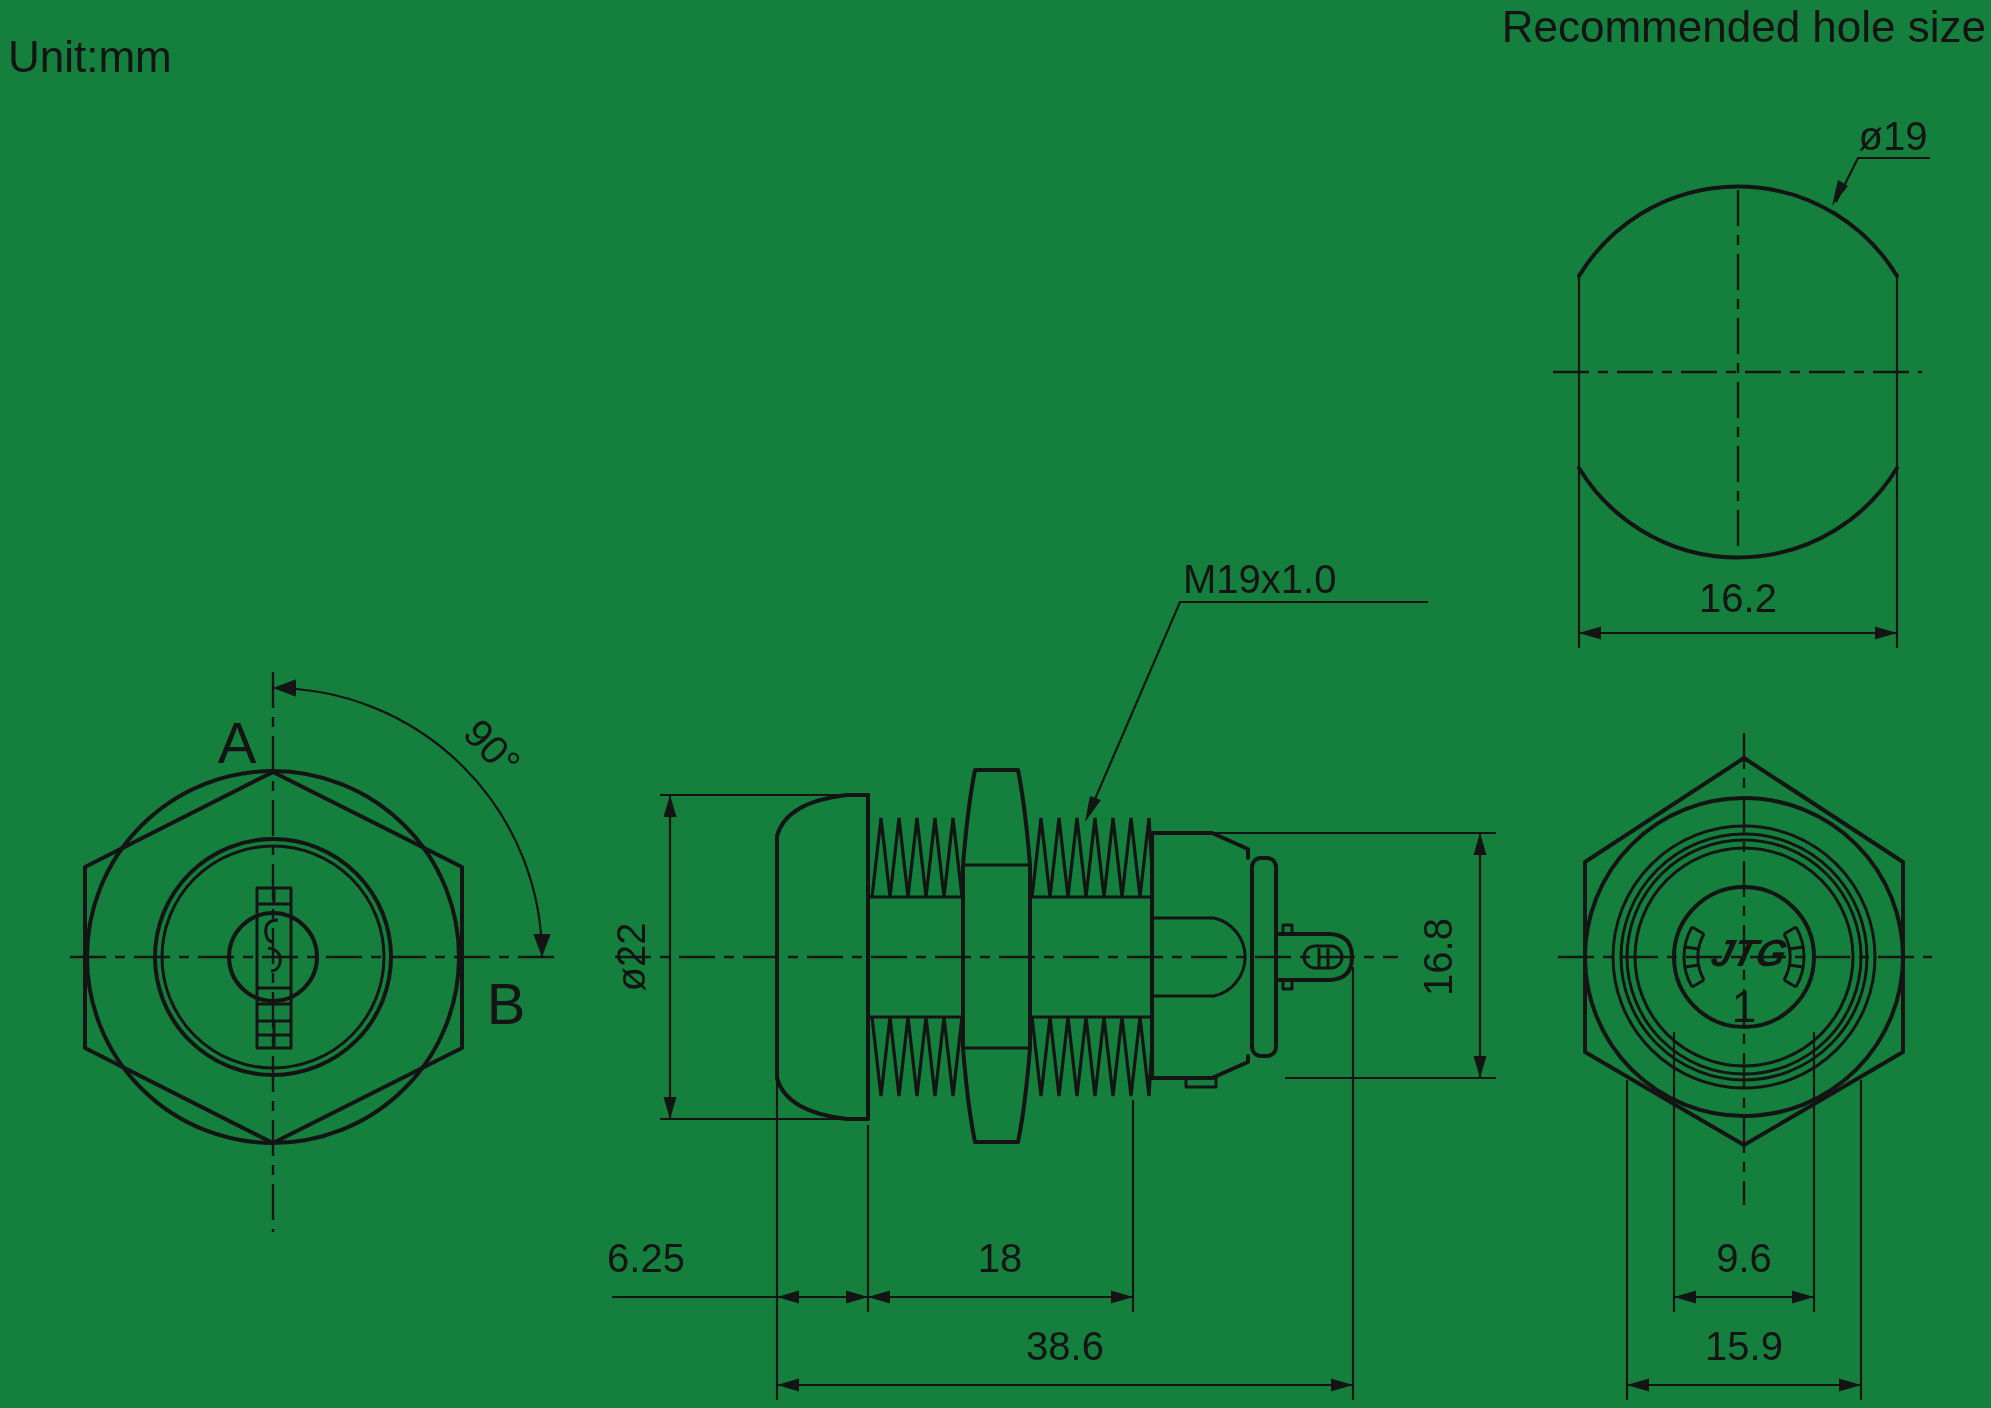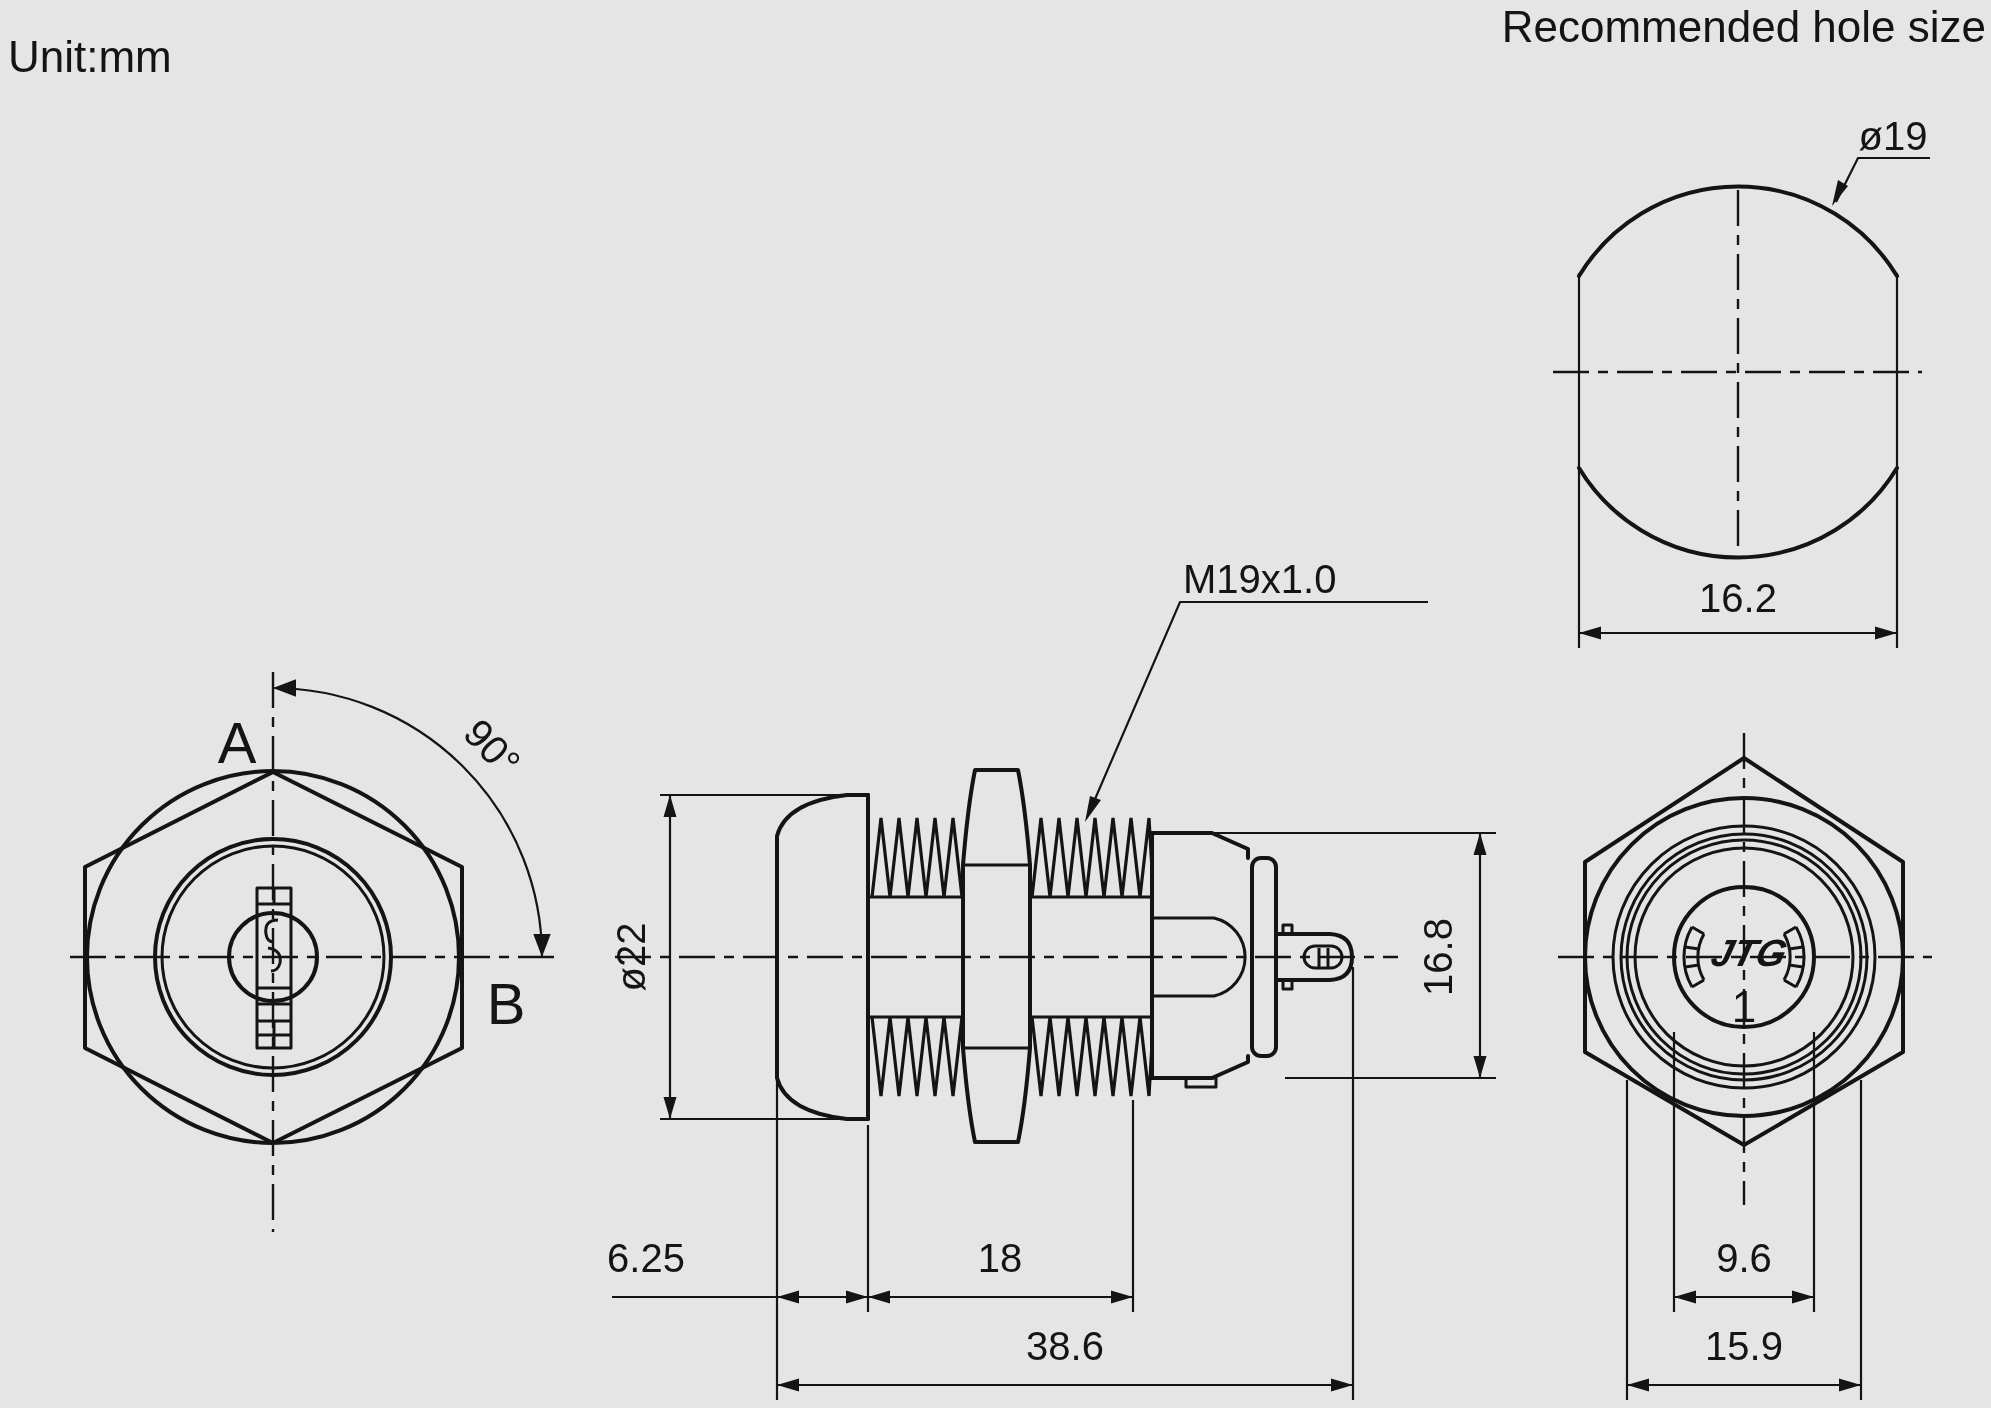--- a/index.html
+++ b/index.html
@@ -1,16 +1,16 @@
 <!DOCTYPE html>
 <html><head>
 <meta charset="utf-8">
 <style>
   html,body{margin:0;padding:0;background:#ffffff;}
-  .page{position:relative;width:1991px;height:1408px;background:#e5e5e5;overflow:hidden;
+  .page{position:relative;width:1991px;height:1408px;background:#15803d;overflow:hidden;
         font-family:"Liberation Sans", sans-serif;}
   svg{position:absolute;left:0;top:0;}
   .outline{fill:none;stroke:#141414;stroke-width:4;stroke-linejoin:round;stroke-linecap:round;}
   .thin{fill:none;stroke:#141414;stroke-width:3;stroke-linejoin:round;}
   .thread{fill:none;stroke:#141414;stroke-width:3.2;stroke-linejoin:miter;}
   .cl{fill:none;stroke:#141414;stroke-width:2.4;stroke-dasharray:36 9 10 9;}
   .dim{fill:none;stroke:#141414;stroke-width:2.2;}
   .arrow{fill:#141414;stroke:none;}
   .dimtext{fill:#141414;font-size:40px;}
   .titletext{fill:#141414;font-size:44px;}

